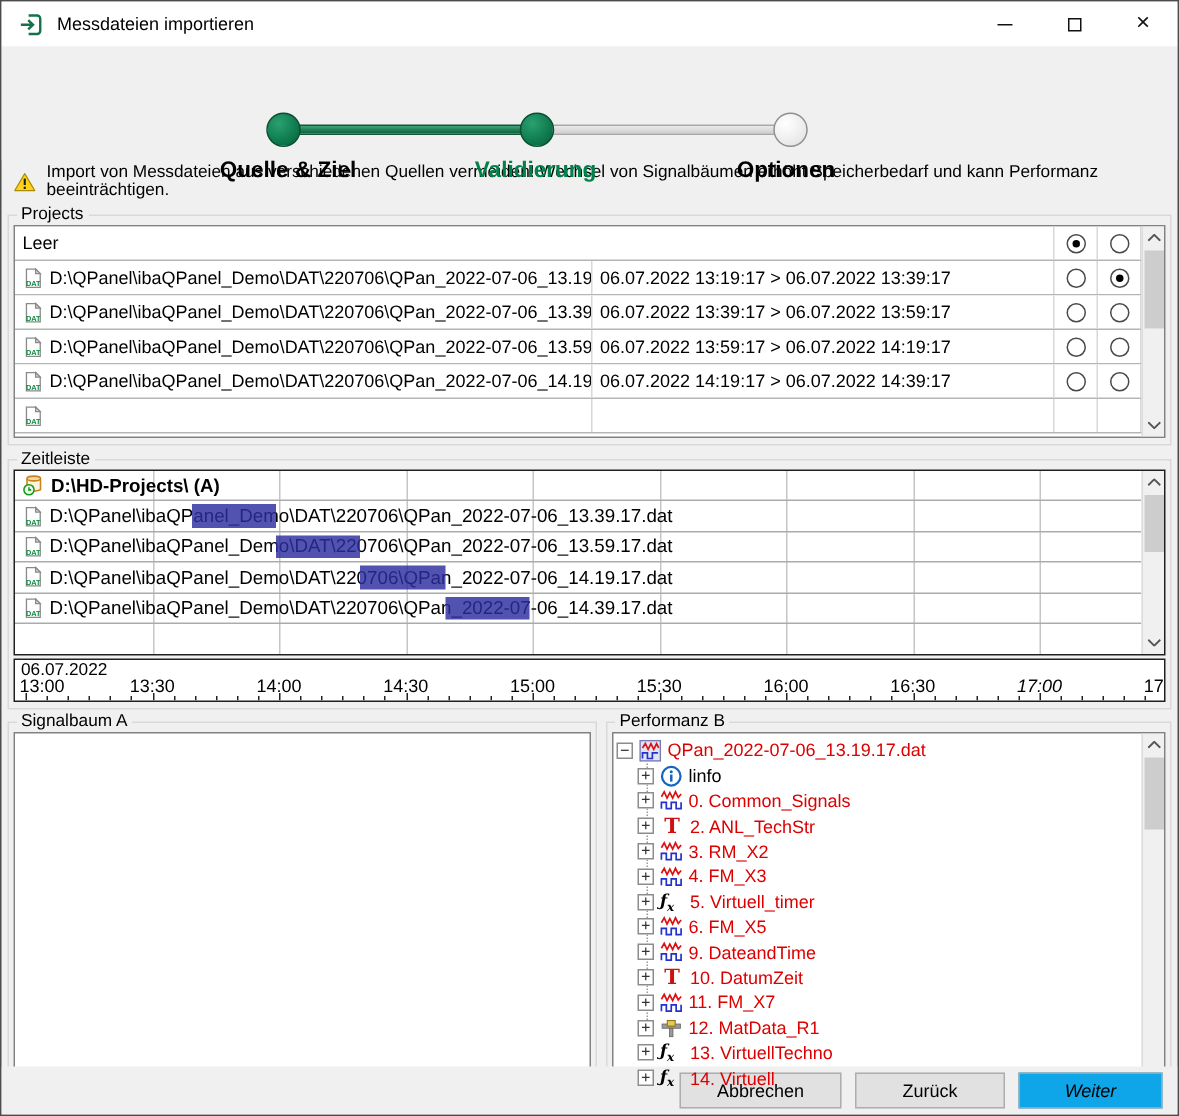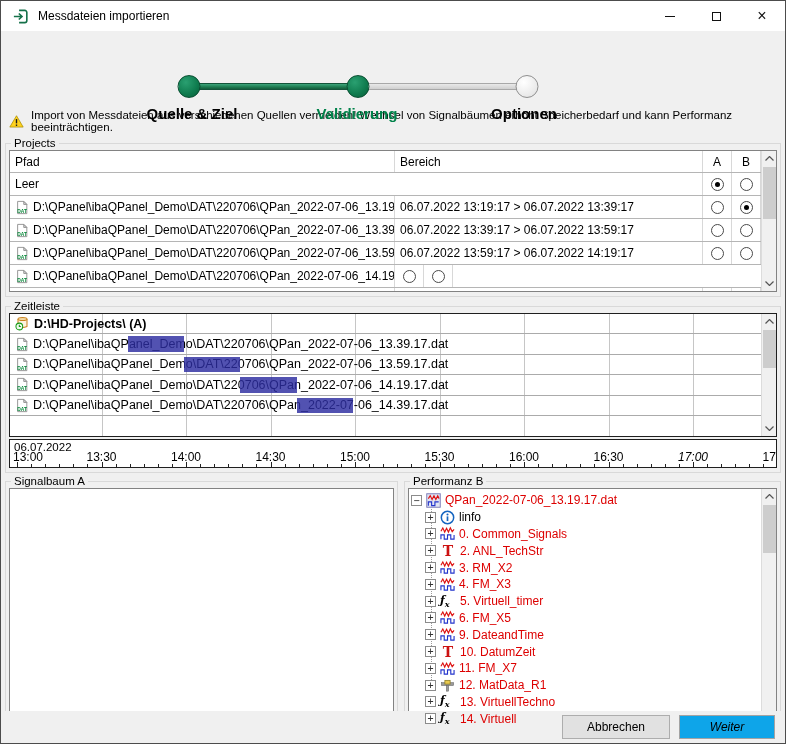--- a/index.html
+++ b/index.html
@@ -142,27 +142,20 @@
         <rect x="7.25" y="4.4" width="1.5" height="4.6" fill="#1a1a1a"></rect>
         <rect x="7.25" y="10.2" width="1.5" height="1.6" fill="#1a1a1a"></rect>
       </svg>
     </span>
     <span>Import von Messdateien aus verschiedenen Quellen vermeiden! Wechsel von Signalbäumen erhöht Speicherbedarf und kann Performanz beeinträchtigen.</span>
   </div>
 
   <fieldset class="group">
     <legend>Projects</legend>
     <div class="table">
-      <div class="t-head">
-        <div class="c-pfad">Pfad</div>
-        <div class="c-bereich">Bereich</div>
-        <div class="c-a">A</div>
-        <div class="c-b">B</div>
-        <div style="width:15px"></div>
-      </div>
       <div id="auswahl-rows">
           <div class="t-row">
             <div class="c-bereich">Leer</div>
             <div class="c-a">
               <span class="radio sel"></span>
             </div>
             <div class="c-b">
               <span class="radio"></span>
             </div>
             <div style="width:15px"></div>
@@ -231,20 +224,21 @@
             <div class="c-pfad">
               <span class="icon">
                 <svg viewBox="0 0 16 16" width="14" height="15">
                   <path d="M3 1 h7 l3.5 3.5 V15 H3 Z" fill="#fff" stroke="#8a8a8a"></path>
                   <path d="M10 1 l3.5 3.5 H10 Z" fill="#dcdcdc" stroke="#8a8a8a"></path>
                   <text x="2.6" y="14.2" font-size="5.6" font-weight="bold" fill="#0a8a3c" font-family="Liberation Sans,sans-serif">DAT</text>
                 </svg>
               </span>
               <span>D:\QPanel\ibaQPanel_Demo\DAT\220706\QPan_2022-07-06_14.19.17.dat</span>
             </div>
+            <div class="c-bereich">06.07.2022 14:19:17 &gt; 06.07.2022 14:39:17</div>
             <div class="c-a">
               <span class="radio"></span>
             </div>
             <div class="c-b">
               <span class="radio"></span>
             </div>
             <div style="width:15px"></div>
           </div>
           <div class="t-row">
             <div class="c-pfad">
@@ -583,15 +577,16 @@
                 <polyline points="0.5,0.5 4.5,4.5 8.5,0.5" fill="none" stroke="#555" stroke-width="1.2"></polyline>
               </svg>
             </div>
         </div>
       </div>
     </fieldset>
   </div>
 
   <div class="footer">
     <button class="btn w1">Abbrechen</button>
+    <button class="btn w2">Zurück</button>
     <button class="btn w3 primary">Weiter</button>
   </div>
 </div>
 
 </body></html>

